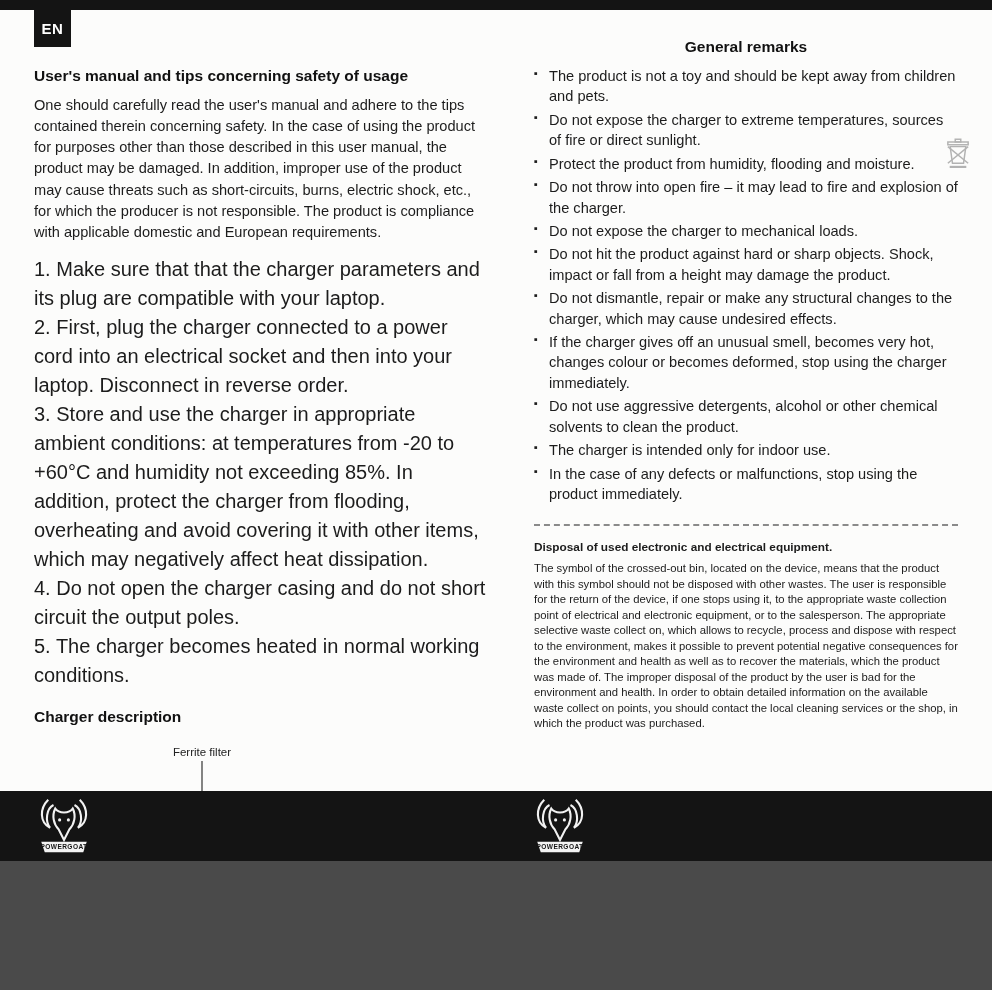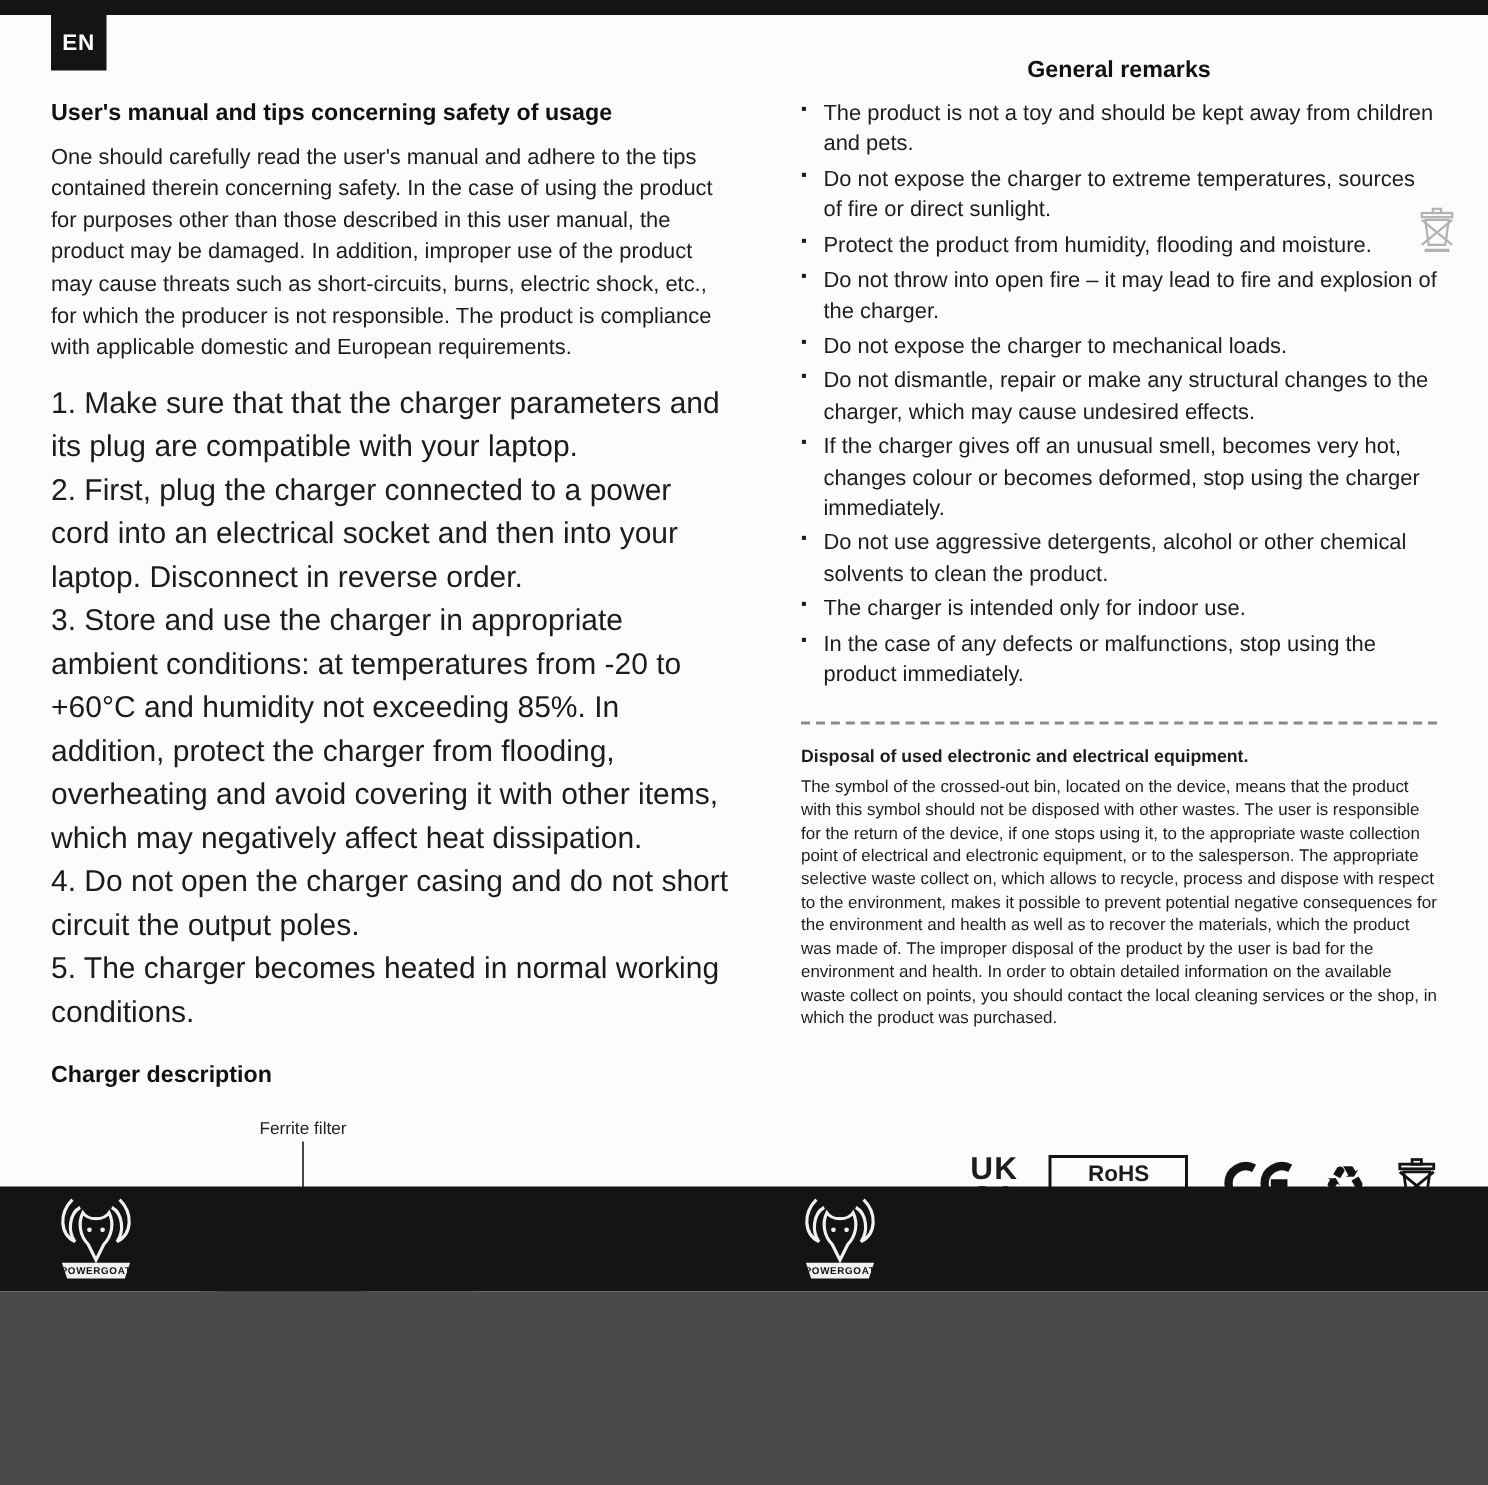--- a/index.html
+++ b/index.html
@@ -116,20 +116,21 @@
         <line x1="4" y1="31" x2="22" y2="31" stroke="#777" stroke-width="2.4"></line>
       </svg>
 
       <h2>General remarks</h2>
       <ul class="remarks">
         <li>The product is not a toy and should be kept away from children and pets.</li>
         <li>Do not expose the charger to extreme temperatures, sources of fire or direct sunlight.</li>
         <li>Protect the product from humidity, flooding and moisture.</li>
         <li>Do not throw into open fire – it may lead to fire and explosion of the charger.</li>
         <li>Do not expose the charger to mechanical loads.</li>
+        <li>Do not hit the product against hard or sharp objects. Shock, impact or fall from a height may damage the product.</li>
         <li>Do not dismantle, repair or make any structural changes to the charger, which may cause undesired effects.</li>
         <li>If the charger gives off an unusual smell, becomes very hot, changes colour or becomes deformed, stop using the charger immediately.</li>
         <li>Do not use aggressive detergents, alcohol or other chemical solvents to clean the product.</li>
         <li>The charger is intended only for indoor use.</li>
         <li>In the case of any defects or malfunctions, stop using the product immediately.</li>
       </ul>
 
       <hr class="dashed-divider">
 
       <p class="disposal-title">Disposal of used electronic and electrical equipment.</p>

